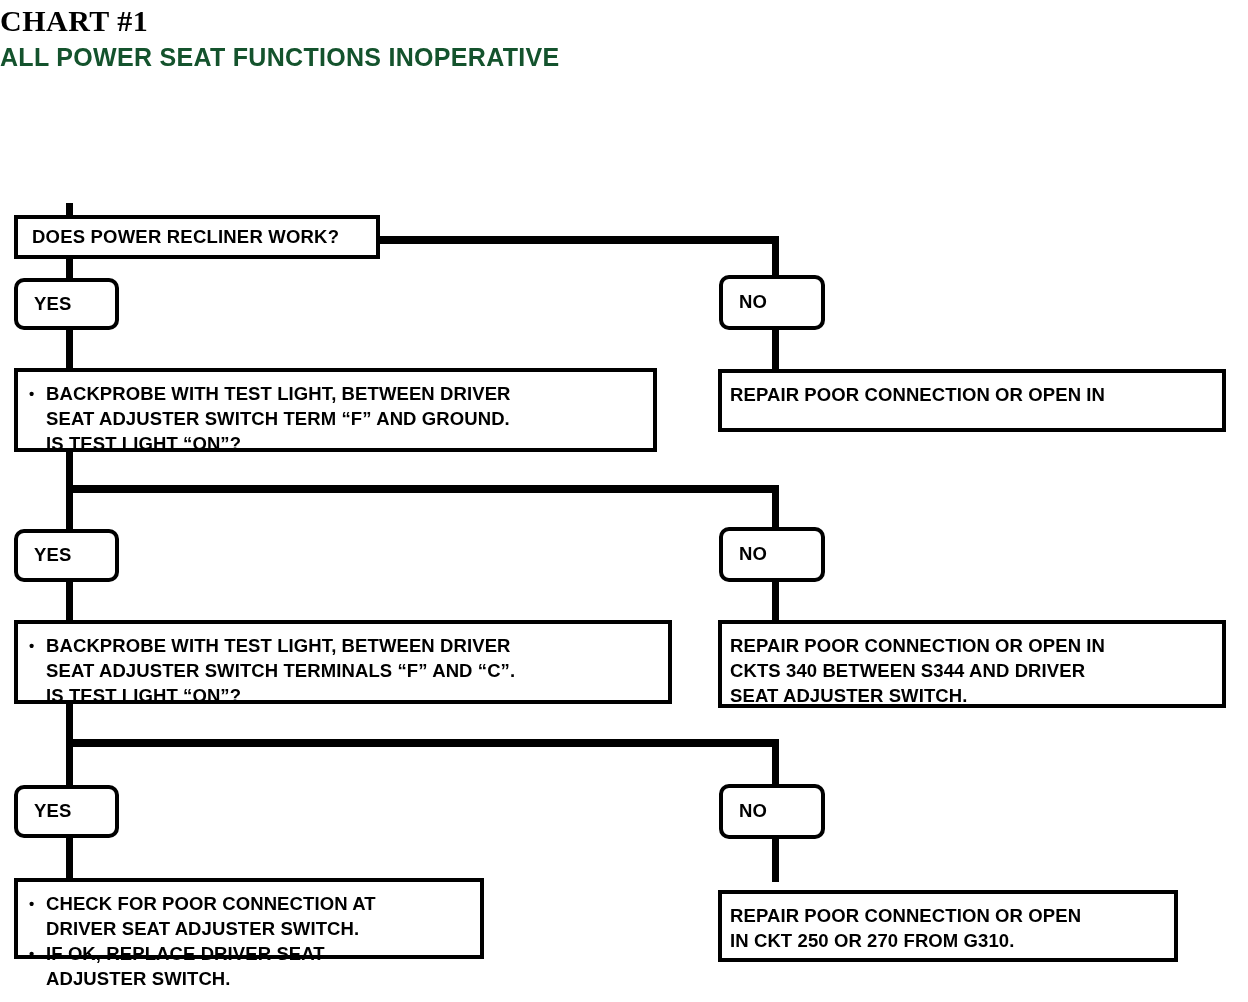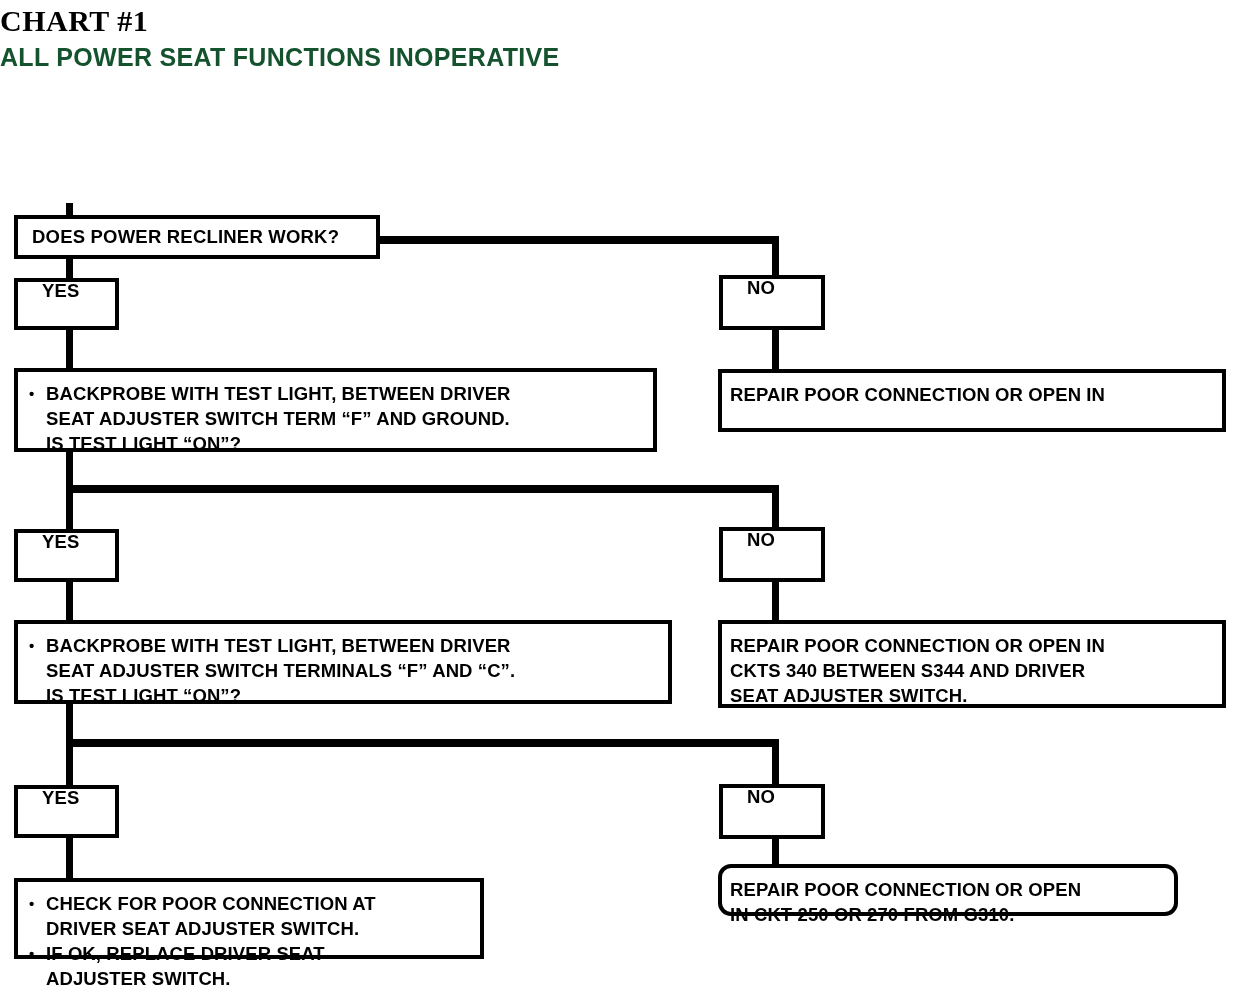--- a/index.html
+++ b/index.html
@@ -66,22 +66,23 @@
     padding-left: 14px;
   }
   .qbox .node-text {
     font-size: 18.5px;
     line-height: 1;
   }
 
   
   .yn {
     display: flex;
-    align-items: flex-start;
-    padding-left: 24px;
+    align-items: center;
+    padding-left: 16px;
+    border-radius: 10px;
   }
   .yn .node-text {
     font-size: 18.5px;
     line-height: 1;
   }
 
   
   .tbox {
     padding: 9px 8px 8px 8px;
   }
@@ -204,18 +205,18 @@
   <div class="vline" style="left:66px; top:836px; height:46px;"></div>
   <div class="vline" style="left:772px; top:836px; height:46px;"></div>
 
   <div class="node tbox" style="left:14px; top:878px; width:470px; height:81px;">
     <div class="line bullet-line">CHECK FOR POOR CONNECTION AT</div>
     <div class="line hang">DRIVER SEAT ADJUSTER SWITCH.</div>
     <div class="line bullet-line">IF OK, REPLACE DRIVER SEAT</div>
     <div class="line hang">ADJUSTER SWITCH.</div>
   </div>
 
-  <div class="node tbox" style="left:718px; top:864px; width:460px; height:52px;border-radius:13px;">
+  <div class="node tbox" style="left:718px; top:890px; width:460px; height:72px;">
     <div class="line">REPAIR POOR CONNECTION OR OPEN</div>
     <div class="line">IN CKT 250 OR 270 FROM G310.</div>
   </div>
 
 </div>
 
 </body></html>

